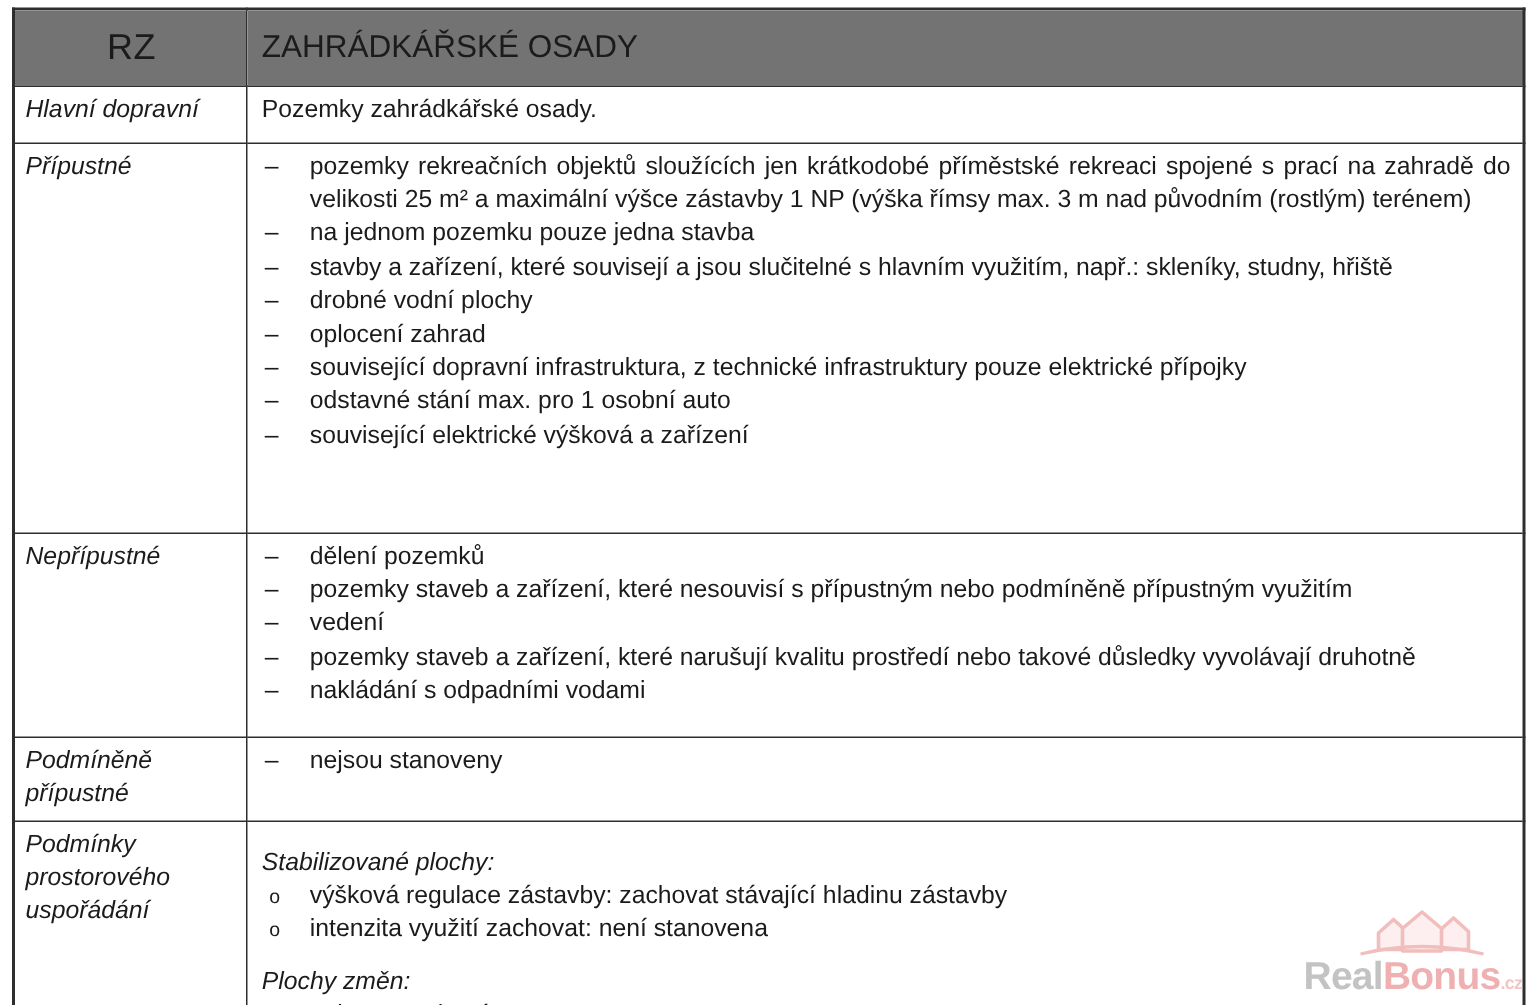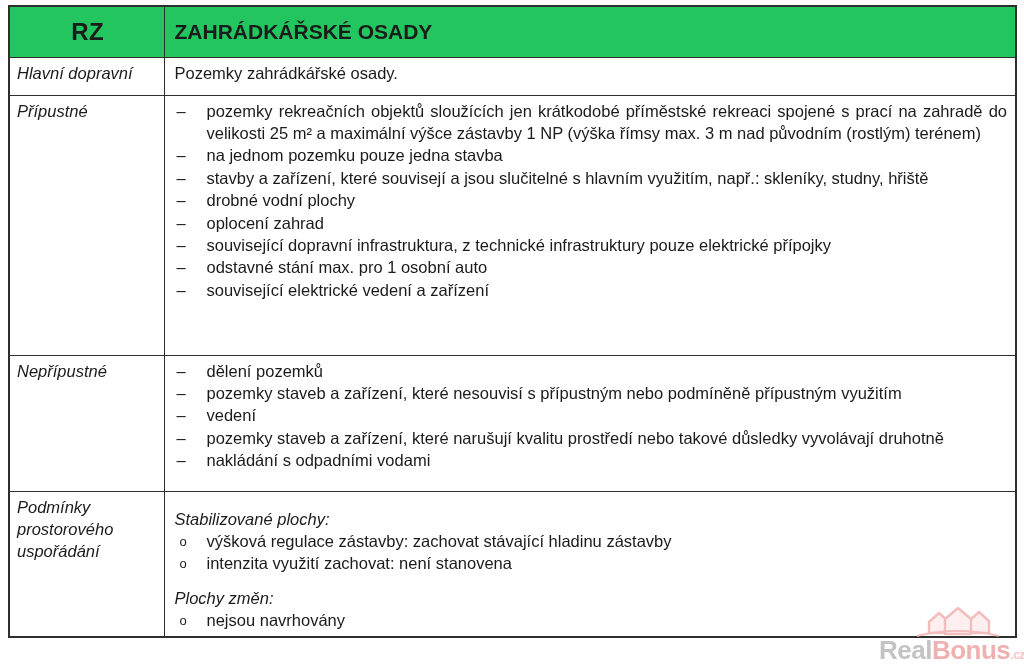--- a/index.html
+++ b/index.html
@@ -13,35 +13,35 @@
     border-collapse:collapse;table-layout:fixed;width:1009px;
     border:2px solid #2e2e2e;
   }
   td{
     border:1px solid #2e2e2e;vertical-align:top;
     font-size:16.5px;line-height:22.4px;
     padding:4px 8px 4px 10px;overflow:hidden;
   }
   td.label{width:144px;font-style:italic;padding:4px 6px 4px 7px;}
   tr.hdr{height:51px;}
-  tr.hdr td{background:#22c55e;vertical-align:middle;font-weight:bold;font-style:normal;}
+  tr.hdr td{background:#737373;vertical-align:middle;font-weight:normal;font-style:normal;}
   td.code{text-align:center;font-size:24px;letter-spacing:.5px;}
   td.title{font-size:21px;}
   tr.r-main{height:38px;}
   tr.r-pripustne{height:260px;padding-left:25px;}
   tr.r-nepripustne{height:136px;}
   tr.r-podminene{height:56px;}
   tr.r-podminky{height:117px;}
   .li{position:relative;padding-left:32px;text-align:justify;}
   .li .mk{position:absolute;left:2px;top:0;font-style:normal;}
   .li.circle .mk{font-size:13px;left:5px;top:1px;}
   .subhead{font-style:italic;margin-top:12px;}
   
   .watermark{
-    position:absolute;right:9px;bottom:3px;width:136px;
+    position:absolute;right:19px;bottom:3px;width:136px;
     opacity:.8;pointer-events:none;text-align:right;
   }
   .wm-logo{display:block;margin:0 14px 0 auto;}
   .wm-text{
     font-weight:bold;font-size:26px;line-height:24px;
     letter-spacing:-0.5px;white-space:nowrap;
   }
   .wm-real{color:#b5b5b5;}
   .wm-bonus{color:#eb9d9d;}
   .wm-tld{color:#f0b6b6;font-size:12px;font-weight:bold;}
@@ -70,35 +70,41 @@
     <tr class="r-pripustne">
       <td class="label">Přípustné</td>
       <td>
         <div class="li"><span class="mk">–</span><span>pozemky rekreačních objektů sloužících jen krátkodobé příměstské rekreaci spojené s prací na zahradě do velikosti 25 m² a maximální výšce zástavby 1 NP (výška římsy max. 3 m nad původním (rostlým) terénem)</span></div>
         <div class="li"><span class="mk">–</span><span>na jednom pozemku pouze jedna stavba</span></div>
         <div class="li"><span class="mk">–</span><span>stavby a zařízení, které souvisejí a jsou slučitelné s hlavním využitím, např.: skleníky, studny, hřiště</span></div>
         <div class="li"><span class="mk">–</span><span>drobné vodní plochy</span></div>
         <div class="li"><span class="mk">–</span><span>oplocení zahrad</span></div>
         <div class="li"><span class="mk">–</span><span>související dopravní infrastruktura, z technické infrastruktury pouze elektrické přípojky</span></div>
         <div class="li"><span class="mk">–</span><span>odstavné stání max. pro 1 osobní auto</span></div>
-        <div class="li"><span class="mk">–</span><span>související elektrické vedení a zařízení</span></div>
+        <div class="li"><span class="mk">–</span><span>související elektrické výšková a zařízení</span></div>
       </td>
     </tr>
 
     <tr class="r-nepripustne">
       <td class="label">Nepřípustné</td>
       <td>
         <div class="li"><span class="mk">–</span><span>dělení pozemků</span></div>
         <div class="li"><span class="mk">–</span><span>pozemky staveb a zařízení, které nesouvisí s přípustným nebo podmíněně přípustným využitím</span></div>
         <div class="li"><span class="mk">–</span><span>vedení</span></div>
         <div class="li"><span class="mk">–</span><span>pozemky staveb a zařízení, které narušují kvalitu prostředí nebo takové důsledky vyvolávají druhotně</span></div>
         <div class="li"><span class="mk">–</span><span>nakládání s odpadními vodami</span></div>
       </td>
     </tr>
 
+    <tr class="r-podminene">
+      <td class="label">Podmíněně přípustné</td>
+      <td>
+        <div class="li"><span class="mk">–</span><span>nejsou stanoveny</span></div>
+      </td>
+    </tr>
 
     <tr class="r-podminky">
       <td class="label">Podmínky prostorového uspořádání</td>
       <td>
         <div class="subhead">Stabilizované plochy:</div>
         <div class="li circle"><span class="mk">o</span><span>výšková regulace zástavby: zachovat stávající hladinu zástavby</span></div>
         <div class="li circle"><span class="mk">o</span><span>intenzita využití zachovat: není stanovena</span></div>
         <div class="subhead">Plochy změn:</div>
         <div class="li circle"><span class="mk">o</span><span>nejsou navrhovány</span></div>
       </td>

